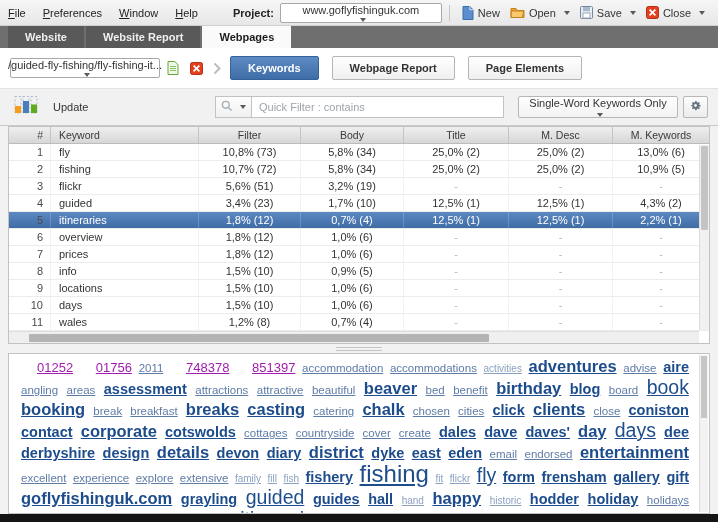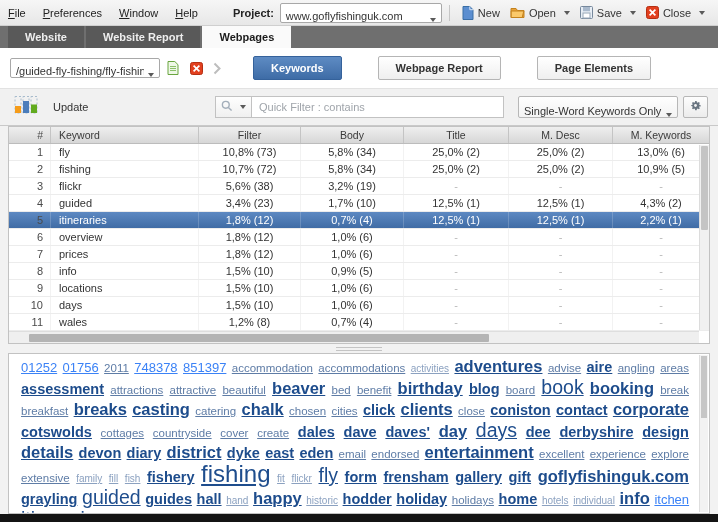--- a/index.html
+++ b/index.html
@@ -12,21 +12,21 @@
   
   .menubar { height:26px; display:flex; align-items:center; padding:0 8px;
     background:linear-gradient(#f6f6f6,#e7e7e7); border-bottom:1px solid #cfcfcf;
     font-size:11px; color:#222; }
   .menu-items { display:flex; }
   .menu-item { margin-right:17px; cursor:default; }
   .menu-item u { text-decoration:underline; }
   .project-area { margin-left:auto; display:flex; align-items:center; }
   .project-label { font-weight:bold; margin-right:6px; }
   .combo { background:#fff; border:1px solid #a8a8a8; border-radius:2px; height:20px;
-    display:flex; align-items:flex-end; padding:0 5px; font-size:11px; color:#333; cursor:pointer; }
+    display:flex; align-items:center; padding:0 5px; font-size:11px; color:#333; cursor:pointer;flex-direction:column; }
   .project-combo { width:162px; justify-content:space-between; }
   .arrow-down { width:0; height:0; border-left:3px solid transparent; border-right:3px solid transparent;
     border-top:4px solid #5a5a5a; display:inline-block; margin-left:4px; flex:none; }
   .sep { width:1px; height:16px; background:#c6c6c6; margin:0 7px; }
   .proj-buttons { display:flex; align-items:center; }
   .proj-btn { display:flex; align-items:center; gap:4px; padding:2px 5px; cursor:pointer; color:#333; }
   .proj-btn .ic { display:flex; align-items:center; }
   
   .tabbar { height:22px; background:#6f6f6f; display:flex; padding-left:8px; }
   .tab { padding:0 17px; line-height:22px; font-size:11px; font-weight:bold;
@@ -37,21 +37,21 @@
     background:#f2f2f2; display:flex; flex-direction:column; }
   .nav-row { height:40px; min-height:40px; background:#fff; display:flex; align-items:center; padding:0 10px; }
   .page-combo { width:150px; justify-content:space-between; }
   .page-combo .val { overflow:hidden; white-space:nowrap; }
   .icon-btn { width:20px; height:20px; display:flex; align-items:center; justify-content:center;
     cursor:pointer; margin-left:3px; }
   .chevron { margin:0 9px 0 7px; display:flex; align-items:center; }
   .view-buttons { display:flex; align-items:center; }
   .view-btn { height:24px; padding:0 17px; display:flex; align-items:center; font-size:11px;
     font-weight:bold; color:#333; background:linear-gradient(#ffffff,#efefef);
-    border:1px solid #b5b5b5; border-radius:2px; margin-right:13px; cursor:pointer;margin-left:23px; }
+    border:1px solid #b5b5b5; border-radius:2px; margin-right:13px; cursor:pointer; }
   .view-btn.active { background:linear-gradient(#5e8bc3,#3e6ca6); border-color:#35629b; color:#fff; }
   
   .filter-row { height:38px; min-height:38px; background:#f1f1f1; border-top:1px solid #e2e2e2;
     border-bottom:1px solid #c9c9c9; display:flex; align-items:center; padding:0 10px 0 14px; }
   .update-btn { display:flex; align-items:center; gap:15px; cursor:pointer; }
   .update-label { font-size:11px; color:#333; }
   .filter-right { margin-left:auto; display:flex; align-items:center;border-radius:7px; }
   .search-combo { display:flex; align-items:center; gap:3px; padding:0 5px; height:22px;
     border:1px solid #c2c2c2; background:linear-gradient(#fefefe,#f0f0f0); cursor:pointer; }
   .quick-filter { width:252px; height:22px; border:1px solid #c2c2c2; border-left:none;
@@ -92,21 +92,21 @@
   .splitter { height:9px; min-height:9px; display:flex; flex-direction:column;
     align-items:center; justify-content:center; gap:2px; cursor:row-resize; }
   .splitter i { display:block; width:46px; height:1px; background:#c4c4c4; }
   
   .cloud-wrap { margin:0 8px; flex:1; background:#fff; border:1px solid #c2c2c2;
     position:relative; overflow:hidden; }
   .cloud { padding:3px 20px 0 12px; text-align:justify; line-height:19px; }
   .tag { text-decoration:underline; cursor:pointer; white-space:nowrap; }
   .s1 { font-size:10px;   color:#8ba1c0; }
   .s2 { font-size:11.5px; color:#5e7ca6; }
-  .s3 { font-size:13px;   color:#3b82f6; }
+  .s3 { font-size:13px;   color:#a21caf;margin-left:16px; }
   .s4 { font-size:14.5px; color:#1d4c8c; font-weight:bold; }
   .s5 { font-size:16.5px; color:#1d4c8c; font-weight:bold; }
   .s6 { font-size:19.5px; color:#1e4d8d; }
   .s7 { font-size:24px;   color:#1e4d8d; }
   .cloud-vscroll { position:absolute; top:1px; right:1px; width:9px; bottom:1px;
     background:#f2f2f2; border-left:1px solid #dedede; }
   .cloud-vthumb { position:absolute; top:1px; left:1px; right:1px; height:62px; background:#c6c6c6; }
   
   .bottom-bar { position:absolute; left:0; right:0; bottom:0; height:8px; background:#141414; }
 </style>
@@ -274,21 +274,21 @@
           <span class="cell col1">fishing</span>
           <span class="cell col2">10,7% (72)</span>
           <span class="cell col3">5,8% (34)</span>
           <span class="cell col4">25,0% (2)</span>
           <span class="cell col5">25,0% (2)</span>
           <span class="cell col6">10,9% (5)</span>
         </div>
         <div class="trow">
           <span class="cell col0">3</span>
           <span class="cell col1">flickr</span>
-          <span class="cell col2">5,6% (38)</span>
+          <span class="cell col2">5,6% (51)</span>
           <span class="cell col3">3,2% (19)</span>
           <span class="cell col4 dash">-</span>
           <span class="cell col5 dash">-</span>
           <span class="cell col6 dash">-</span>
         </div>
         <div class="trow">
           <span class="cell col0">4</span>
           <span class="cell col1">guided</span>
           <span class="cell col2">3,4% (23)</span>
           <span class="cell col3">1,7% (10)</span>

